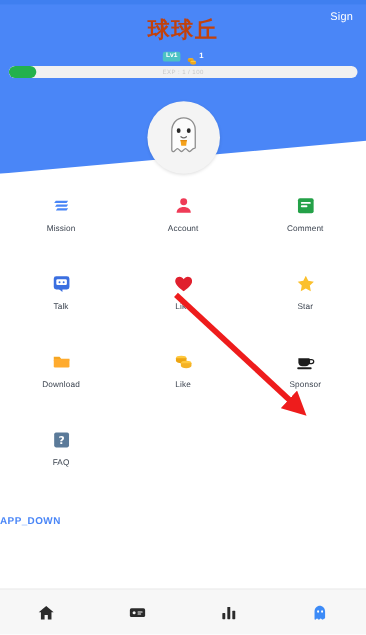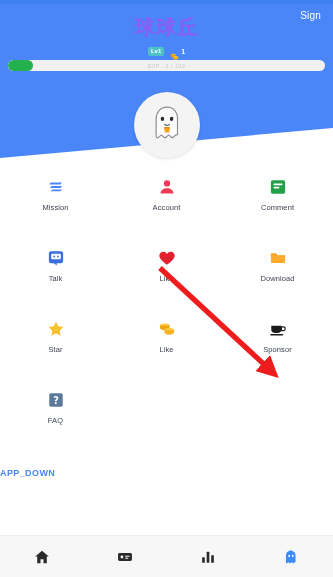--- a/index.html
+++ b/index.html
@@ -20,21 +20,21 @@
     z-index:1;
   }
   .sign-btn {
     position:absolute; top:8px; right:8px; z-index:5;
     color:#ffffff; font-size:10px; letter-spacing:.2px;
     padding:2px 4px; cursor:pointer; background:transparent; border:none;
     font-family:"Liberation Sans", sans-serif;
   }
   .app-title {
     position:absolute; top:14px; left:0; width:333px; text-align:center; z-index:5;
-    color:#8b5cf6; font-size:20px; font-weight:700; letter-spacing:1.5px;
+    color:#c2410c; font-size:20px; font-weight:700; letter-spacing:1.5px;
     font-family:"DejaVu Sans", sans-serif;
   }
   .badges {
     position:absolute; top:47px; left:0; width:333px; z-index:5;
     display:flex; justify-content:center; align-items:center; gap:6px;
   }
   .lv-chip {
     display:inline-flex; align-items:center; justify-content:center;
     background:#4cc2c4; color:#fff; font-size:6px; font-weight:700;
     border-radius:2px; padding:1px 3px; min-width:14px; line-height:1.1;
@@ -195,35 +195,35 @@
       <span class="ico">
         <svg viewBox="0 0 24 24" fill="#e0202e">
           <path d="M12 21s-8.4-5.3-9.9-10.2C.9 6.9 3.3 3.5 6.9 3.5c2.2 0 3.9 1.2 5.1 3 1.2-1.8 2.9-3 5.1-3 3.6 0 6 3.4 4.8 7.3C20.4 15.7 12 21 12 21z"></path>
         </svg>
       </span>
       <span class="lbl">Like</span>
     </div>
 
     <div class="cell">
       <span class="ico">
+        <svg viewBox="0 0 24 24" fill="#fbc02d">
+          <path d="M12 2.2l3 6.2 6.8 1-4.9 4.8 1.2 6.8-6.1-3.2-6.1 3.2 1.2-6.8L2.2 9.4l6.8-1z"></path>
+        </svg>
+      </span>
+      <span class="lbl">Star</span>
+    </div>
+
+    <div class="cell">
+      <span class="ico">
         <svg viewBox="0 0 24 24">
           <path d="M2.5 5.8h7l2 2.4h10v2.2H2.5z" fill="#f5a623"></path>
           <rect x="2.5" y="8.6" width="19" height="10.2" rx="1.6" fill="#ffab2e"></rect>
         </svg>
       </span>
       <span class="lbl">Download</span>
-    </div>
-
-    <div class="cell">
-      <span class="ico">
-        <svg viewBox="0 0 24 24" fill="#fbc02d">
-          <path d="M12 2.2l3 6.2 6.8 1-4.9 4.8 1.2 6.8-6.1-3.2-6.1 3.2 1.2-6.8L2.2 9.4l6.8-1z"></path>
-        </svg>
-      </span>
-      <span class="lbl">Star</span>
     </div>
 
 
     <div class="cell">
       <span class="ico">
         <svg viewBox="0 0 24 24">
           <ellipse cx="9" cy="7.5" rx="6.4" ry="2.9" fill="#ffc83d"></ellipse>
           <path d="M2.6 7.5v3.2c0 1.6 2.9 2.9 6.4 2.9s6.4-1.3 6.4-2.9V7.5" fill="#eda512"></path>
           <ellipse cx="15" cy="13.6" rx="6.4" ry="2.9" fill="#ffc83d"></ellipse>
           <path d="M8.6 13.6v3.2c0 1.6 2.9 2.9 6.4 2.9s6.4-1.3 6.4-2.9v-3.2" fill="#f5b225"></path>

